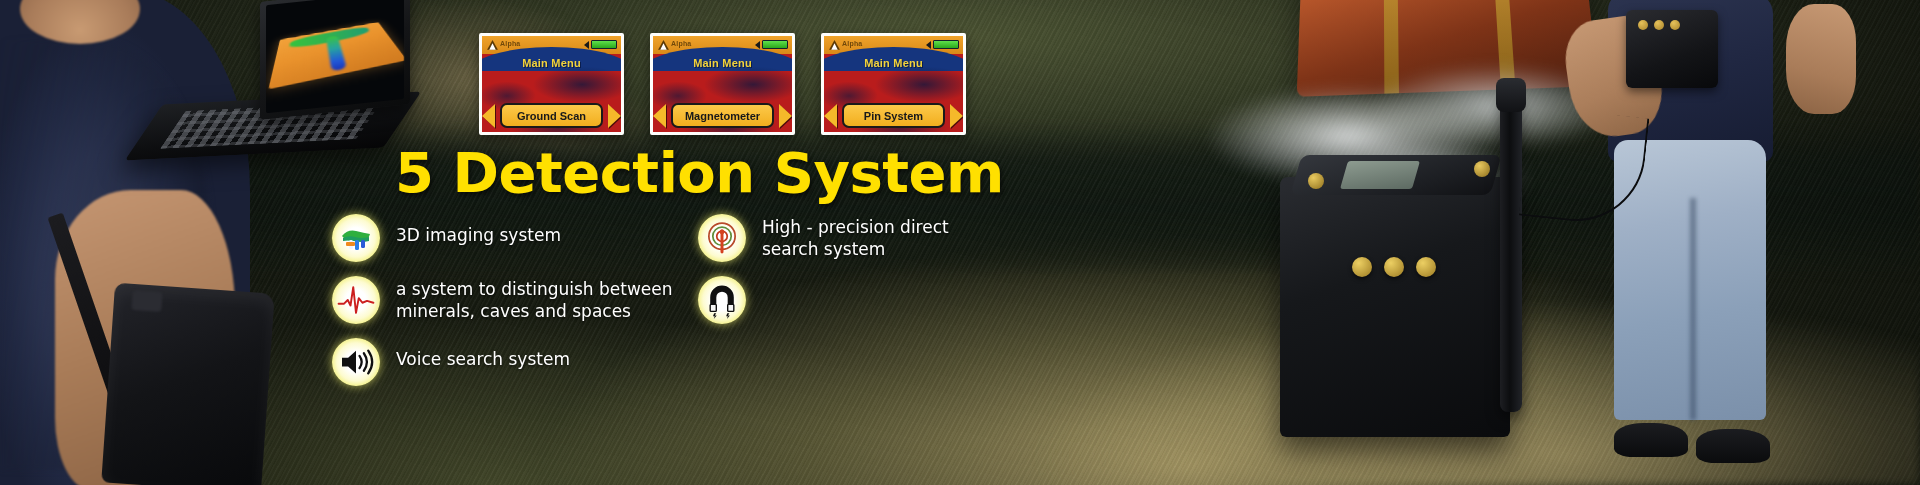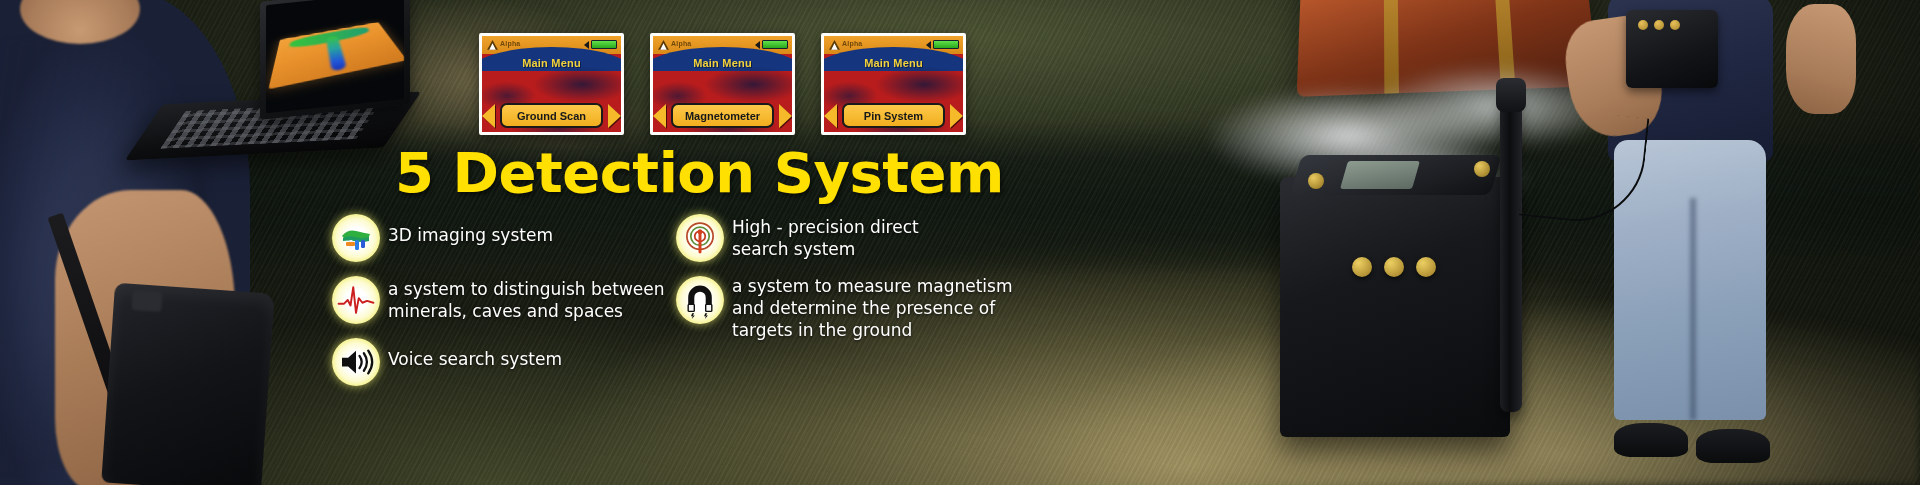--- a/index.html
+++ b/index.html
@@ -362,23 +362,23 @@
     font-size: 56px; font-weight: bold; color: #ffe000;
     letter-spacing: -0.5px;
     text-shadow: 2px 3px 5px rgba(0,0,0,.55);
     z-index: 6;
     font-family: "DejaVu Sans", sans-serif;
     margin-left: 12px;
   }
 
   
   .features-left  { position: absolute; left: 332px; top: 214px; z-index: 6; }
-  .features-right { position: absolute; left: 676px; top: 214px; z-index: 6; }
+  .features-right { position: absolute; left: 698px; top: 214px; z-index: 6; }
   .feature {
-    display: flex; align-items: flex-start; gap: 8px;
+    display: flex; align-items: flex-start; gap: 16px;
     margin-bottom: 14px;
   }
   .icon-circle {
     flex: 0 0 auto;
     width: 48px; height: 48px; border-radius: 50%;
     background: radial-gradient(circle at 50% 50%, #ffffff 30%, #fdfbd0 56%, #f2ef74 78%, #e8e54f 100%);
     box-shadow: 0 0 10px rgba(240,238,110,.7);
     display: flex; align-items: center; justify-content: center;
     overflow: hidden;
   }
@@ -600,19 +600,16 @@
     <div class="feature three-line">
       <span class="icon-circle">
         <svg viewBox="0 0 48 48" width="42" height="42" aria-hidden="true">
           <path d="M14 31 V21 a10 10 0 0 1 20 0 V31" fill="none" stroke="#101010" stroke-width="7" stroke-linecap="butt"></path>
           <rect x="10.5" y="29" width="7" height="8" rx="1" fill="#f5f5f5" stroke="#101010" stroke-width="1.6"></rect>
           <rect x="30.5" y="29" width="7" height="8" rx="1" fill="#f5f5f5" stroke="#101010" stroke-width="1.6"></rect>
           <path d="M15 39 l2.4 0 -1.6 2.6 2.2 0 -3.4 4 1.1 -3.1 -2 0 Z" fill="#101010"></path>
           <path d="M30 39 l2.4 0 -1.6 2.6 2.2 0 -3.4 4 1.1 -3.1 -2 0 Z" fill="#101010"></path>
         </svg>
       </span>
-      <span class="feature-text">a system to measure magnetism
-and determine the presence of
-targets in the ground</span>
     </div>
   </div>
 
 </div>
 
 </body></html>

